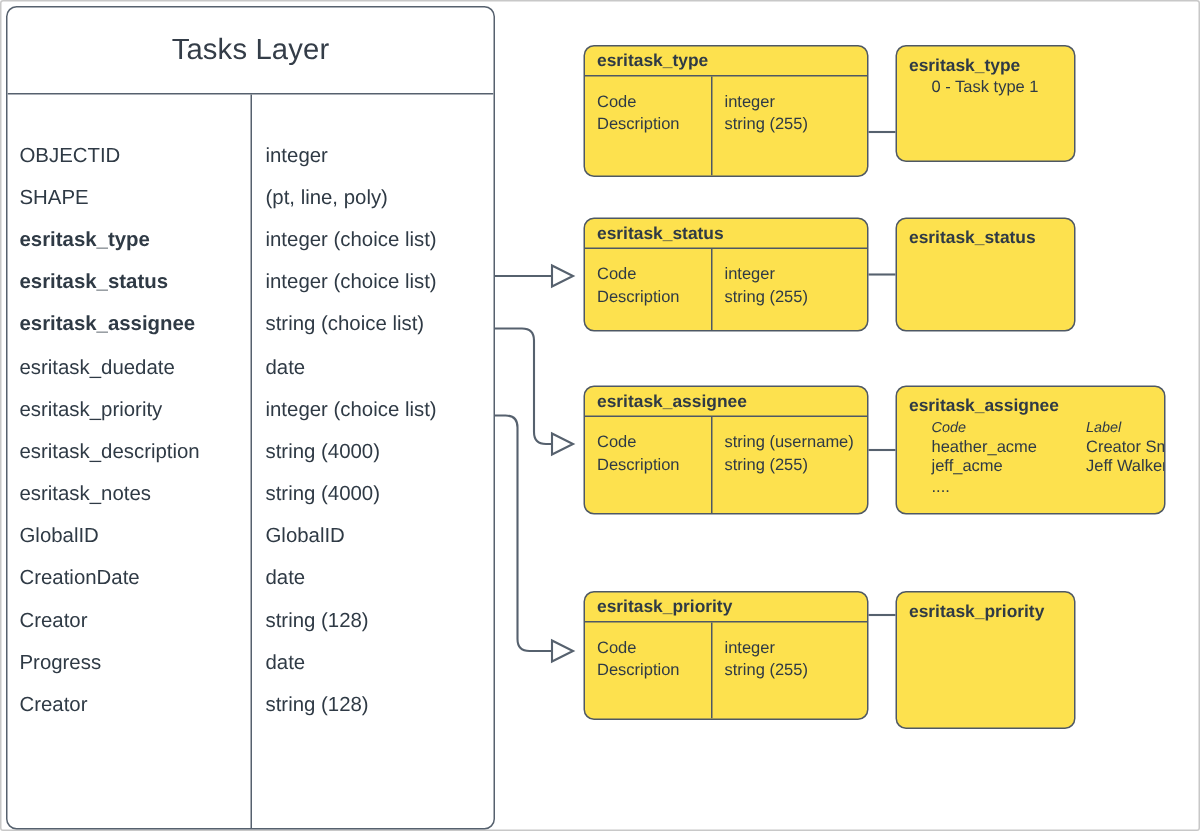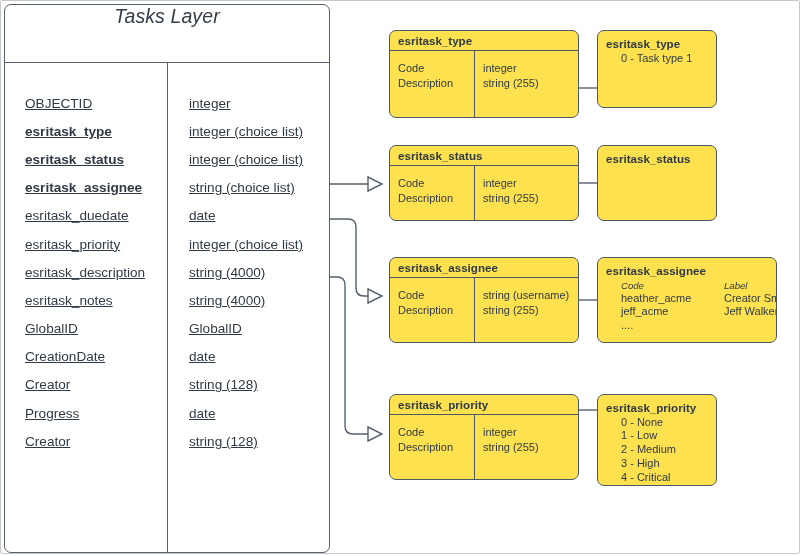--- a/index.html
+++ b/index.html
@@ -38,49 +38,47 @@
     background: #ffffff;
     border: 1.4px solid #56616e;
     border-radius: 7px;
     box-sizing: border-box;
     overflow: hidden;
   }
   #tasks-layer-header {
     height: 58px;
     border-bottom: 1.4px solid #56616e;
     display: flex;
-    align-items: flex-start;
+    align-items: center;
     justify-content: center;
     box-sizing: border-box;
-    font-style: italic;
   }
   #tasks-layer-title {
     font-size: 19.5px;
     color: #343d48;
     letter-spacing: 0.1px;
   }
   #tasks-layer-body {
     position: relative;
     height: 489px;
   }
   #tasks-col-divider {
     position: absolute;
     left: 162px;
     top: 0;
     bottom: 0;
     width: 1.4px;
     background: #56616e;
   }
   #field-rows {
     position: absolute;
-    left: 12px;
+    left: 0;
     top: 0;
     right: 0;
     padding-top: 26px;
-    text-decoration: underline;
   }
   .field-row {
     height: 28.2px;
     display: flex;
     align-items: center;
     font-size: 13.6px;
   }
   .field-name {
     width: 162px;
     padding-left: 8px;
@@ -210,20 +208,24 @@
   <div id="tasks-layer-header">
     <div id="tasks-layer-title">Tasks Layer</div>
   </div>
   <div id="tasks-layer-body">
     <div id="tasks-col-divider"></div>
     <div id="field-rows">
         <div class="field-row">
           <div class="field-name">OBJECTID</div>
           <div class="field-type">integer</div>
         </div>
+        <div class="field-row">
+          <div class="field-name">SHAPE</div>
+          <div class="field-type">(pt, line, poly)</div>
+        </div>
         <div class="field-row bold">
           <div class="field-name">esritask_type</div>
           <div class="field-type">integer (choice list)</div>
         </div>
         <div class="field-row bold">
           <div class="field-name">esritask_status</div>
           <div class="field-type">integer (choice list)</div>
         </div>
         <div class="field-row bold">
           <div class="field-name">esritask_assignee</div>
@@ -359,27 +361,20 @@
       <div class="value-cols">
         <div class="value-col-code value-line">jeff_acme</div>
         <div class="value-col-label value-line">Jeff Walker</div>
       </div>
     </div>
   <div class="value-line">....</div>
 </div>
 
 <div class="value-box" id="values-priority" style="left:597px; top:394px; width:120px; height:92px;">
   <div class="value-box-title">esritask_priority</div>
-  <div class="value-lines">
-      <div class="value-line">0 - None</div>
-      <div class="value-line">1 - Low</div>
-      <div class="value-line">2 - Medium</div>
-      <div class="value-line">3 - High</div>
-      <div class="value-line">4 - Critical</div>
-    </div>
 </div>
 
 <svg id="connector-svg">
   <g fill="none" stroke="#56616e" stroke-width="1.4">
 
     <path d="M330,184 L381,184"></path>
 
     <path d="M330,219 L348,219 Q356,219 356,227 L356,288 Q356,296 364,296 L381,296"></path>
 
     <path d="M330,277 L337,277 Q345,277 345,285 L345,426 Q345,434 353,434 L381,434"></path>

